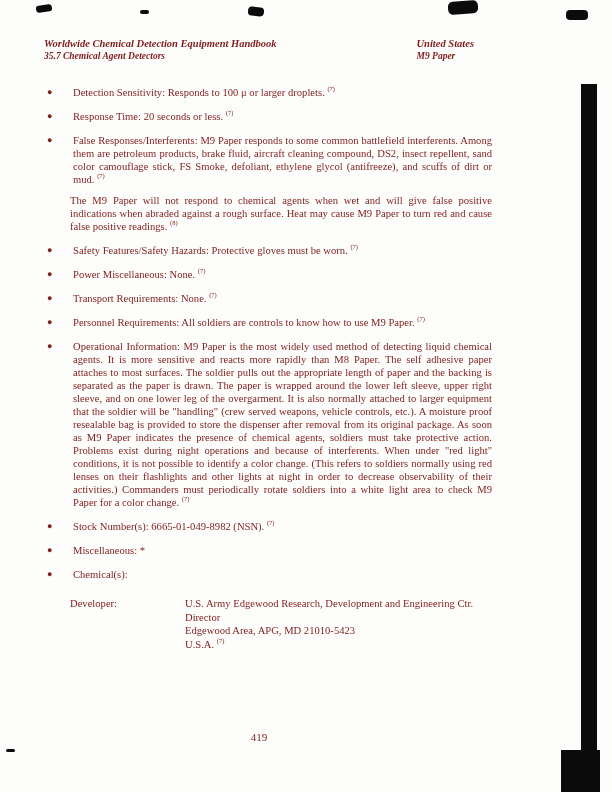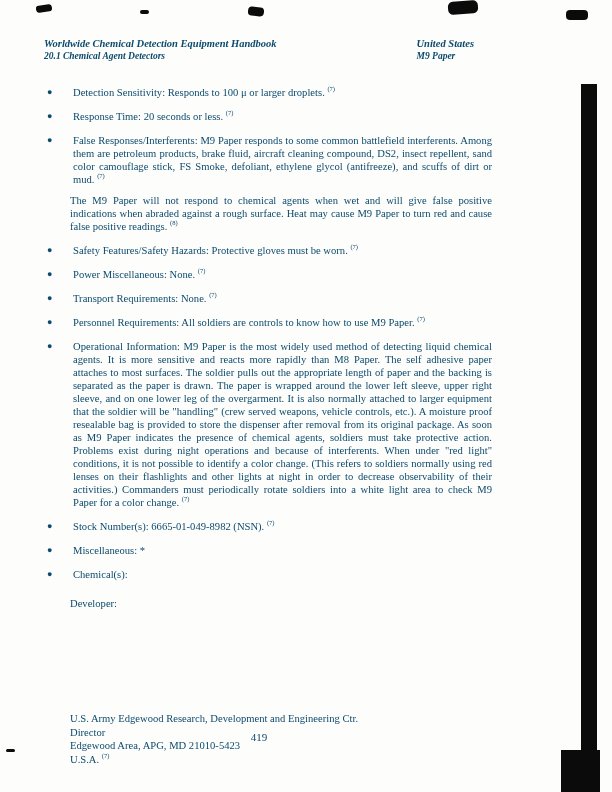--- a/index.html
+++ b/index.html
@@ -2,21 +2,21 @@
 <html><head>
 <meta charset="utf-8">
 <style>
   html,body { margin:0; padding:0; background:#e9e9e9; }
   .page {
     position:relative;
     width:612px; height:792px;
     margin:0 auto;
     background:#fdfdfb;
     font-family:"Liberation Serif", serif;
-    color:#0c4a6e;
+    color:#7f1d1d;
     overflow:hidden;
   }
 
   
   .artifact { position:absolute; background:#0b0b0b; }
   .a-top1 { left:36px;  top:5px;  width:16px; height:7px;  border-radius:3px; transform:rotate(-8deg); }
   .a-top2 { left:140px; top:10px; width:9px;  height:4px;  border-radius:2px; }
   .a-top3 { left:248px; top:7px;  width:16px; height:9px;  border-radius:4px; transform:rotate(6deg); }
   .a-top4 { left:448px; top:1px;  width:30px; height:13px; border-radius:5px; transform:rotate(-4deg); }
   .a-top5 { left:566px; top:10px; width:22px; height:10px; border-radius:4px; }
@@ -52,21 +52,20 @@
 
   .continuation {
     margin:8px 0 11px 26px;
     text-align:justify;
   }
 
   
   .contact-block {
     display:flex;
     margin:16px 0 0 26px;
-    flex-direction:column;
   }
   .contact-role { flex:0 0 115px; }
   .contact-lines { flex:1; }
   .contact-line { line-height:13.5px; }
 
   
   .page-num {
     position:absolute; left:44px; top:731px; width:430px;
     text-align:center; font-size:11px;
   }
@@ -81,21 +80,21 @@
   <div class="artifact a-top3"></div>
   <div class="artifact a-top4"></div>
   <div class="artifact a-top5"></div>
   <div class="artifact a-rightbar"></div>
   <div class="artifact a-bottomblock"></div>
   <div class="artifact a-bottomleft"></div>
 
   <div class="hdr">
     <div class="hdr-left">
       <div class="hdr-line1">Worldwide Chemical Detection Equipment Handbook</div>
-      <div class="hdr-line2">20.1 Chemical Agent Detectors</div>
+      <div class="hdr-line2">35.7 Chemical Agent Detectors</div>
     </div>
     <div class="hdr-right">
       <div class="hdr-line1">United States</div>
       <div class="hdr-line2">M9 Paper</div>
     </div>
   </div>
 
   <div class="doc-body">
 
     <div class="item">

